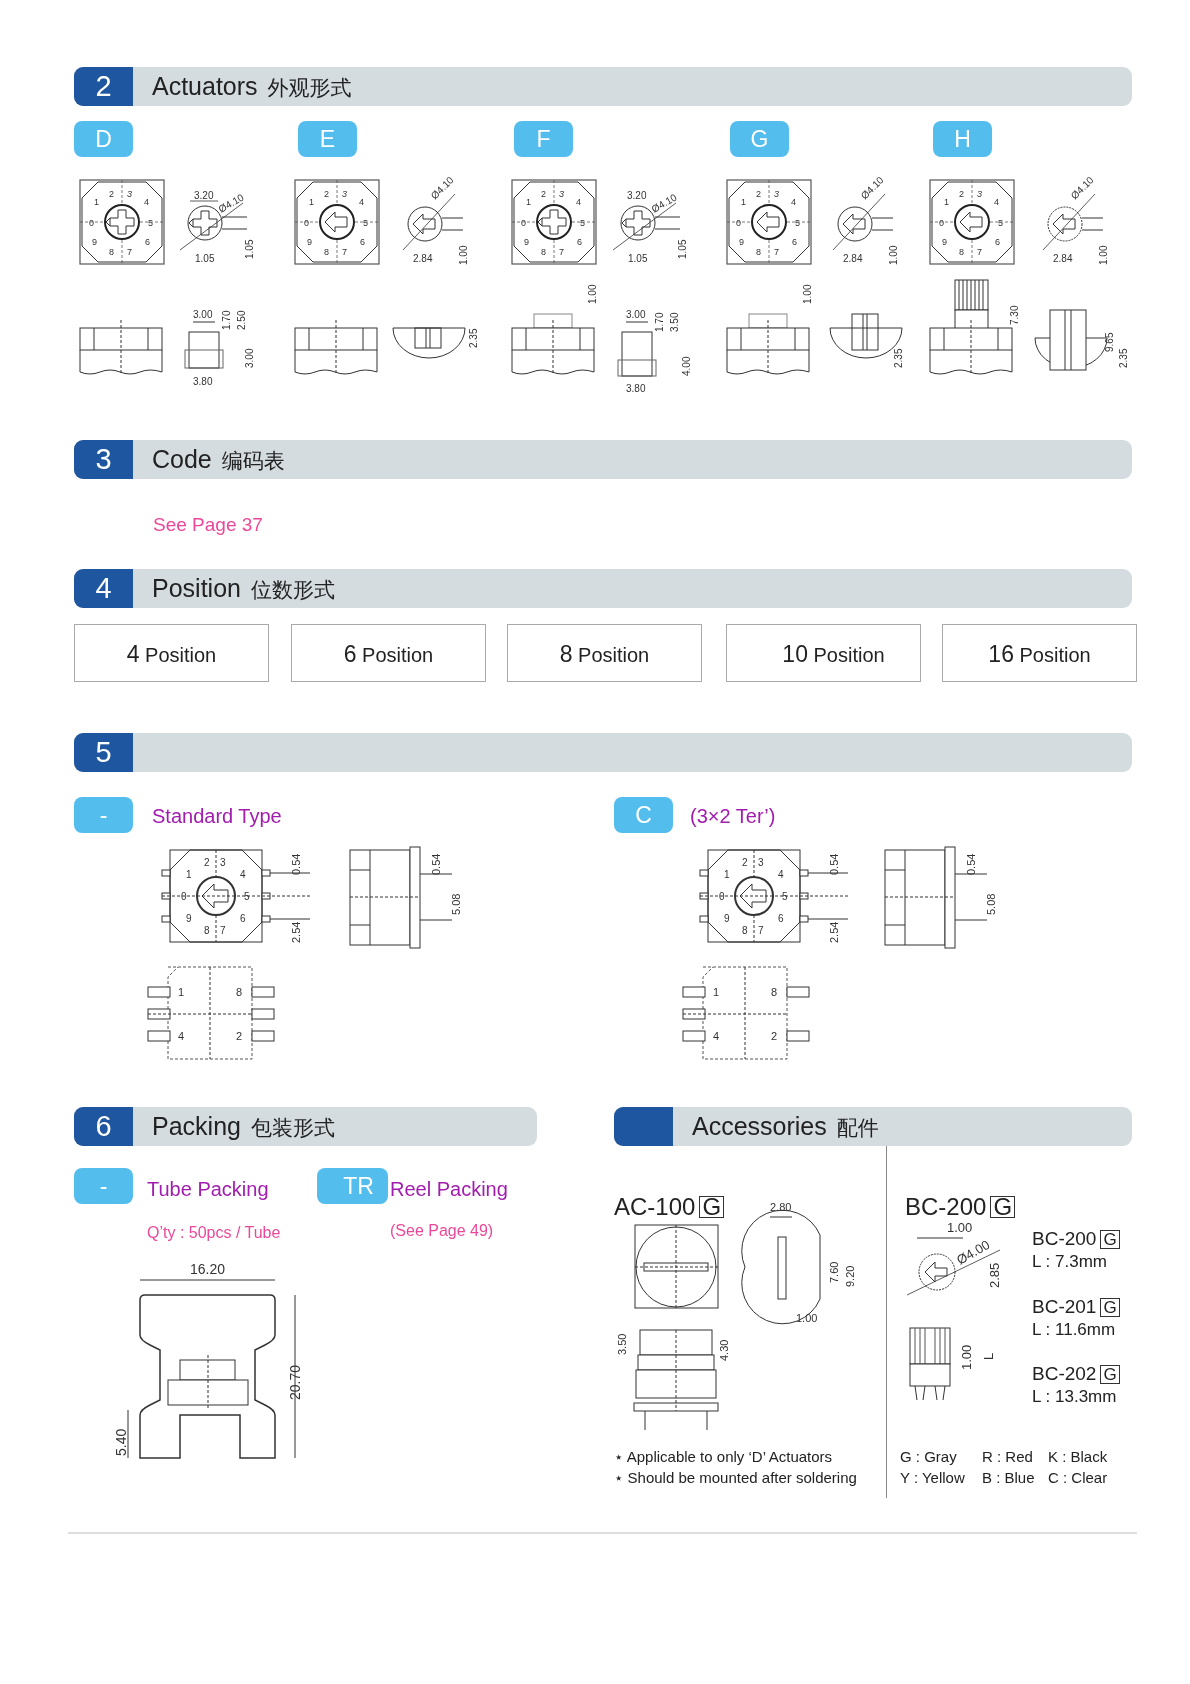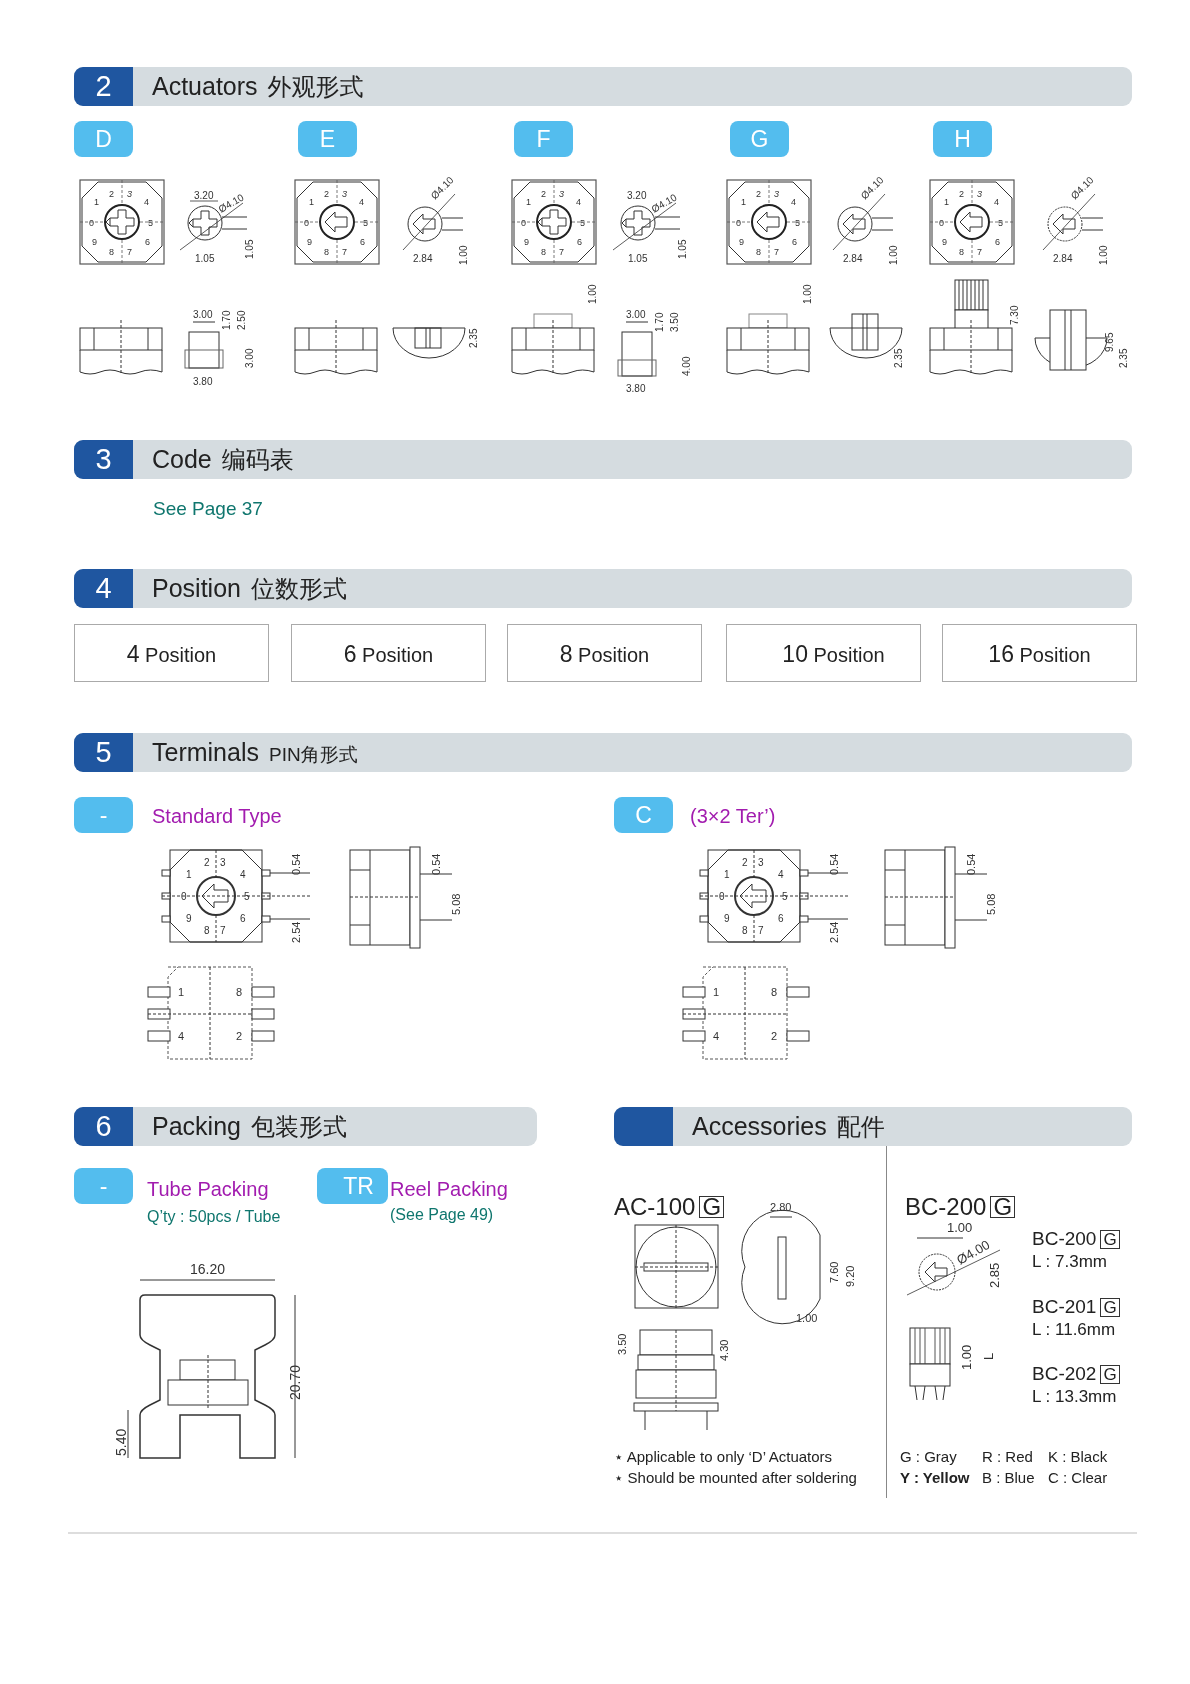--- a/index.html
+++ b/index.html
@@ -1,24 +1,24 @@
 <!DOCTYPE html>
 <html><head>
 <meta charset="utf-8">
 <style>
   html,body{margin:0;padding:0;background:#fff;}
   body{width:1190px;height:1684px;position:relative;overflow:hidden;font-family:"Liberation Sans","DejaVu Sans",sans-serif;color:#222;}
   .abs{position:absolute;}
   .sec-bar{position:absolute;height:39px;background:#d5dce0;border-radius:9px;}
   .sec-num{position:absolute;left:0;top:0;width:59px;height:39px;background:#1f56a0;color:#fff;border-radius:9px 0 0 9px;font-size:29px;text-align:center;line-height:39px;}
   .sec-title{position:absolute;left:78px;top:0;line-height:39px;font-size:25px;color:#222;white-space:nowrap;}
-  .sec-title .cn{font-size:24px;margin-left:10px;}
+  .sec-title .cn{font-size:21px;margin-left:10px;}
   .badge{position:absolute;width:59px;height:36px;background:#53bdee;color:#fff;border-radius:8px;font-size:23px;text-align:center;line-height:36px;}
   .label{position:absolute;font-size:20px;color:#a21caf;white-space:nowrap;}
-  .sub{position:absolute;font-size:16px;color:#0f766e;white-space:nowrap;}
+  .sub{position:absolute;font-size:16px;color:#ec4899;white-space:nowrap;margin-top:16px;}
   .posbox{position:absolute;top:624px;width:195px;height:58px;border:1px solid #aaa;box-sizing:border-box;text-align:center;line-height:58px;font-size:20px;}
   .posbox .n{font-size:23px;}
   svg{position:absolute;overflow:visible;}
   svg text{font-family:"Liberation Sans",sans-serif;fill:#333;}
   .boxG{display:inline-block;border:1.5px solid #333;padding:0 2px;line-height:20px;margin-left:4px;}
   .acc-head{position:absolute;font-size:24px;color:#222;white-space:nowrap;margin-top:27px;}
   .bc{position:absolute;font-size:19px;line-height:22px;color:#222;white-space:nowrap;}
   .note{position:absolute;font-size:15px;color:#222;white-space:nowrap;line-height:21px;text-align:right;}
   .legend{position:absolute;font-size:15px;color:#222;white-space:nowrap;line-height:21px;}
 </style>
@@ -220,21 +220,20 @@
   <div class="sec-title"><span>Position</span><span class="cn">位数形式</span></div>
 </div>
 <div class="posbox" style="left:74px;"><span class="n">4</span> <span>Position</span></div>
 <div class="posbox" style="left:291px;"><span class="n">6</span> <span>Position</span></div>
 <div class="posbox" style="left:507px;"><span class="n">8</span> <span>Position</span></div>
 <div class="posbox" style="left:726px;padding-left:20px;"><span class="n">10</span> <span>Position</span></div>
 <div class="posbox" style="left:942px;"><span class="n">16</span> <span>Position</span></div>
 
 <div class="sec-bar" style="left:74px;top:733px;width:1058px;">
   <div class="sec-num">5</div>
-  <div class="sec-title"><span>Terminals</span><span class="cn" style="font-size:19px">PIN角形式</span></div>
 </div>
 <div class="badge" style="left:74px;top:797px;">-</div>
 <div class="label" style="left:152px;top:805px;">Standard Type</div>
 <div class="badge" style="left:614px;top:797px;">C</div>
 <div class="label" style="left:690px;top:805px;">(3×2 Ter’)</div>
 
 <svg width="1190" height="230" style="left:0;top:835px;">
   <defs>
     <g id="tdial">
       <rect x="0" y="0" width="92" height="92" fill="#fff" stroke="#333"></rect>
@@ -387,17 +386,17 @@
   <text x="98" y="140" font-size="13" transform="rotate(-90 98 140)">L</text>
 </svg>
 
 <div class="bc" style="left:1032px;top:1228px;"><span>BC-200</span><span class="boxG" style="font-size:17px;line-height:17px">G</span><br><span style="font-size:17px">L : 7.3mm</span></div>
 <div class="bc" style="left:1032px;top:1296px;"><span>BC-201</span><span class="boxG" style="font-size:17px;line-height:17px">G</span><br><span style="font-size:17px">L : 11.6mm</span></div>
 <div class="bc" style="left:1032px;top:1363px;"><span>BC-202</span><span class="boxG" style="font-size:17px;line-height:17px">G</span><br><span style="font-size:17px">L : 13.3mm</span></div>
 
 <div class="legend" style="left:900px;top:1446px;">G : Gray</div>
 <div class="legend" style="left:982px;top:1446px;">R : Red</div>
 <div class="legend" style="left:1048px;top:1446px;">K : Black</div>
-<div class="legend" style="left:900px;top:1467px;font-weight:bold;">Y :  Yellow</div>
+<div class="legend" style="left:900px;top:1467px;">Y :  Yellow</div>
 <div class="legend" style="left:982px;top:1467px;">B : Blue</div>
 <div class="legend" style="left:1048px;top:1467px;">C : Clear</div>
 
 <div class="abs" style="left:68px;top:1532px;width:1069px;height:2px;background:#ddd;"></div>
 
 </body></html>

